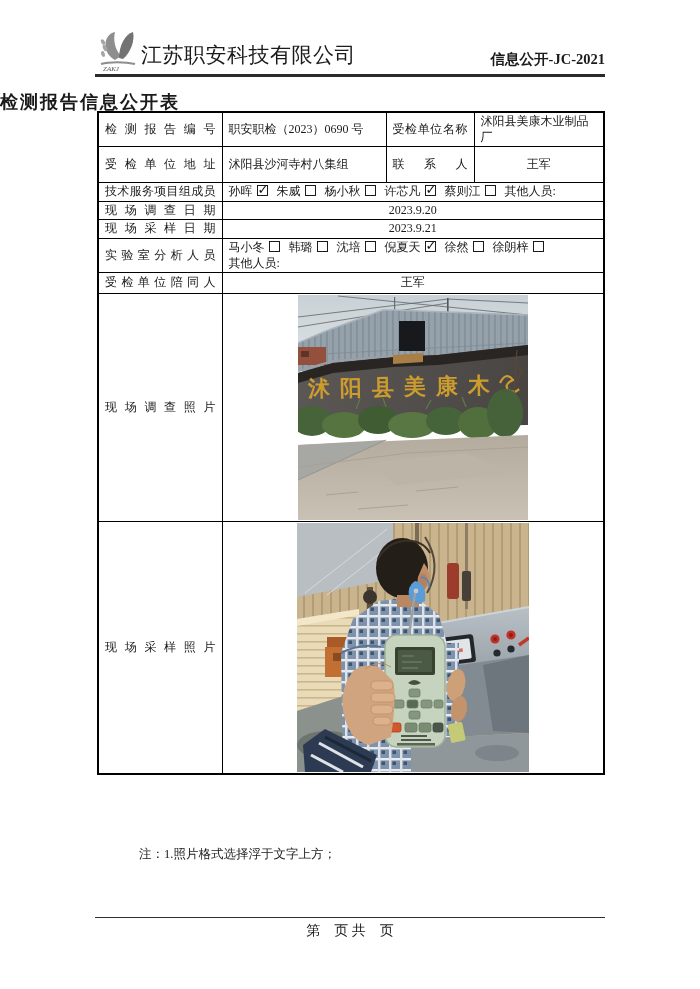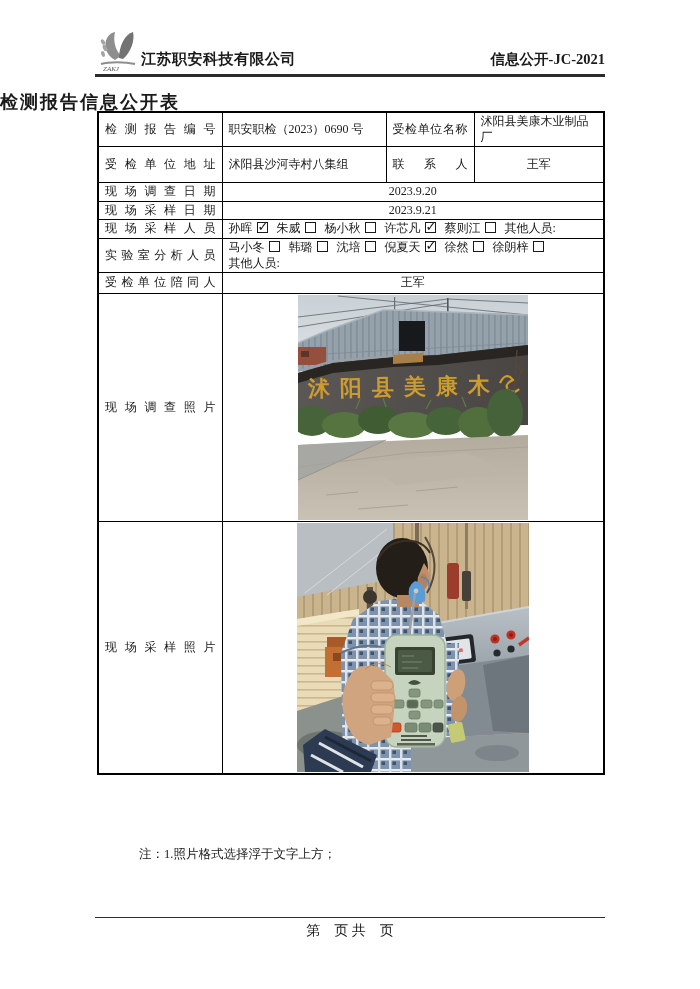--- a/index.html
+++ b/index.html
@@ -14,21 +14,21 @@
     overflow: hidden;
   }
   
   .header {
     position: absolute; left: 95px; top: 26px; width: 510px;
     display: flex; align-items: flex-end;
     border-bottom: 3px solid #2b2b2b;
     padding-bottom: 2px;
   }
   .brand { display: flex; align-items: flex-end; gap: 4px; }
-  .company { font-weight: bold; font-size: 15px; letter-spacing: 0.5px; padding-bottom: 3px; }
+  .company { font-weight: normal; font-size: 21px; letter-spacing: 0.5px; padding-bottom: 3px; }
   .doccode { margin-left: auto; font-weight: bold; font-size: 14.5px; padding-bottom: 3px; }
   
   .title {
     position: absolute; top: 90px; left: 0; width: 100%;
     text-align: left; font-size: 18px; font-weight: bold; letter-spacing: 2px;
   }
   
   table.info {
     position: absolute; left: 97px; top: 111px;
     width: 506px; border-collapse: collapse; table-layout: fixed;
@@ -94,30 +94,30 @@
         <td class="lbl">受检单位名称</td>
         <td class="val">沭阳县美康木业制品厂</td>
       </tr>
       <tr style="height:36px">
         <td class="lbl">受检单位地址</td>
         <td class="val">沭阳县沙河寺村八集组</td>
         <td class="lbl">联系人</td>
         <td class="ctr">王军</td>
       </tr>
       <tr style="height:16px">
+        <td class="lbl">技术服务项目组成员</td>
+        <td class="val" colspan="3"><span class="pname">孙晖</span><span class="cb checked"></span><span class="pname">朱威</span><span class="cb"></span><span class="pname">杨小秋</span><span class="cb"></span><span class="pname">许芯凡</span><span class="cb checked"></span><span class="pname">蔡则江</span><span class="cb"></span><span class="pname">其他人员:</span></td>
+      </tr>
+      <tr style="height:16px">
         <td class="lbl">现场调查日期</td>
         <td class="ctr" colspan="3">2023.9.20</td>
       </tr>
       <tr style="height:16px">
         <td class="lbl">现场采样日期</td>
         <td class="ctr" colspan="3">2023.9.21</td>
-      </tr>
-      <tr style="height:16px">
-        <td class="lbl">现场采样人员</td>
-        <td class="val" colspan="3"><span class="pname">孙晖</span><span class="cb checked"></span><span class="pname">朱威</span><span class="cb"></span><span class="pname">杨小秋</span><span class="cb"></span><span class="pname">许芯凡</span><span class="cb checked"></span><span class="pname">蔡则江</span><span class="cb"></span><span class="pname">其他人员:</span></td>
       </tr>
       <tr style="height:33px">
         <td class="lbl">实验室分析人员</td>
         <td class="val" colspan="3"><span class="pname">马小冬</span><span class="cb"></span><span class="pname">韩璐</span><span class="cb"></span><span class="pname">沈培</span><span class="cb"></span><span class="pname">倪夏天</span><span class="cb checked"></span><span class="pname">徐然</span><span class="cb"></span><span class="pname">徐朗梓</span><span class="cb"></span><br><span class="pname">其他人员:</span></td>
       </tr>
       <tr style="height:21px">
         <td class="lbl">受检单位陪同人</td>
         <td class="ctr" colspan="3">王军</td>
       </tr>
 

